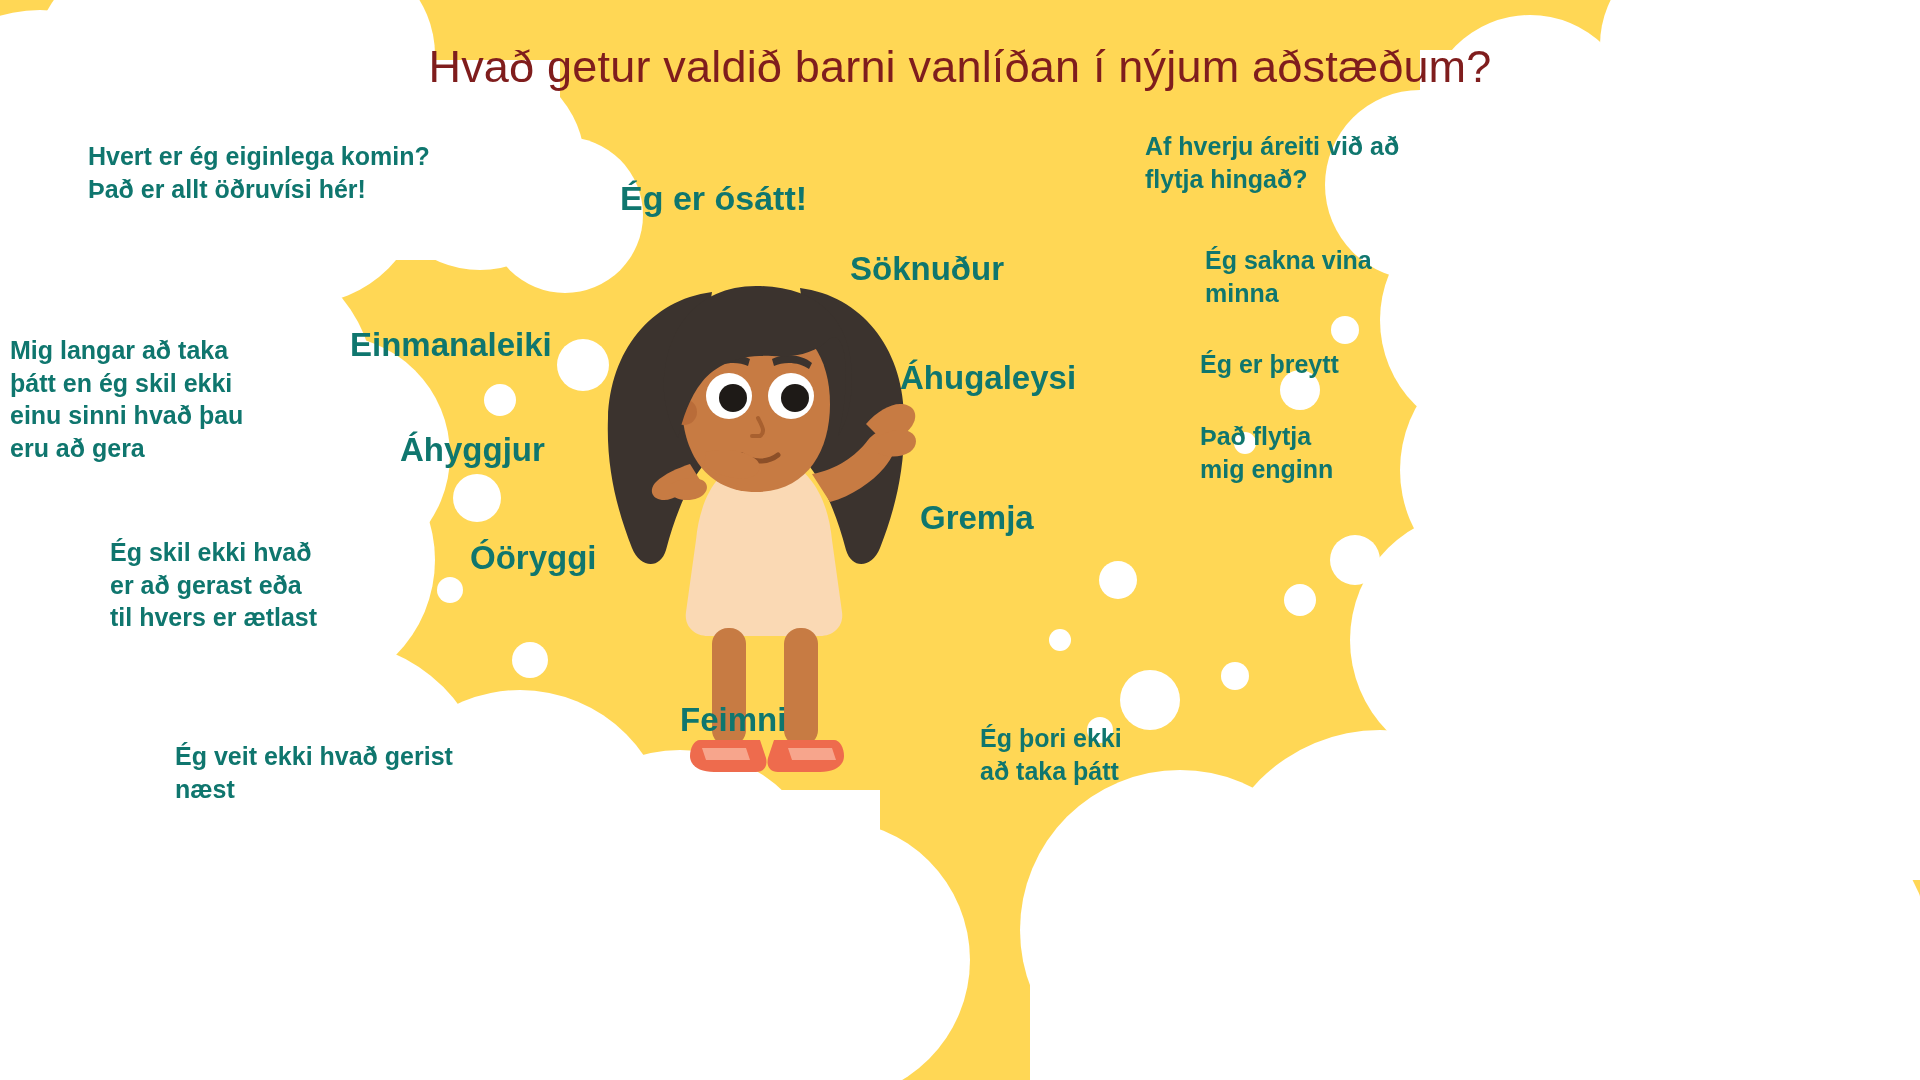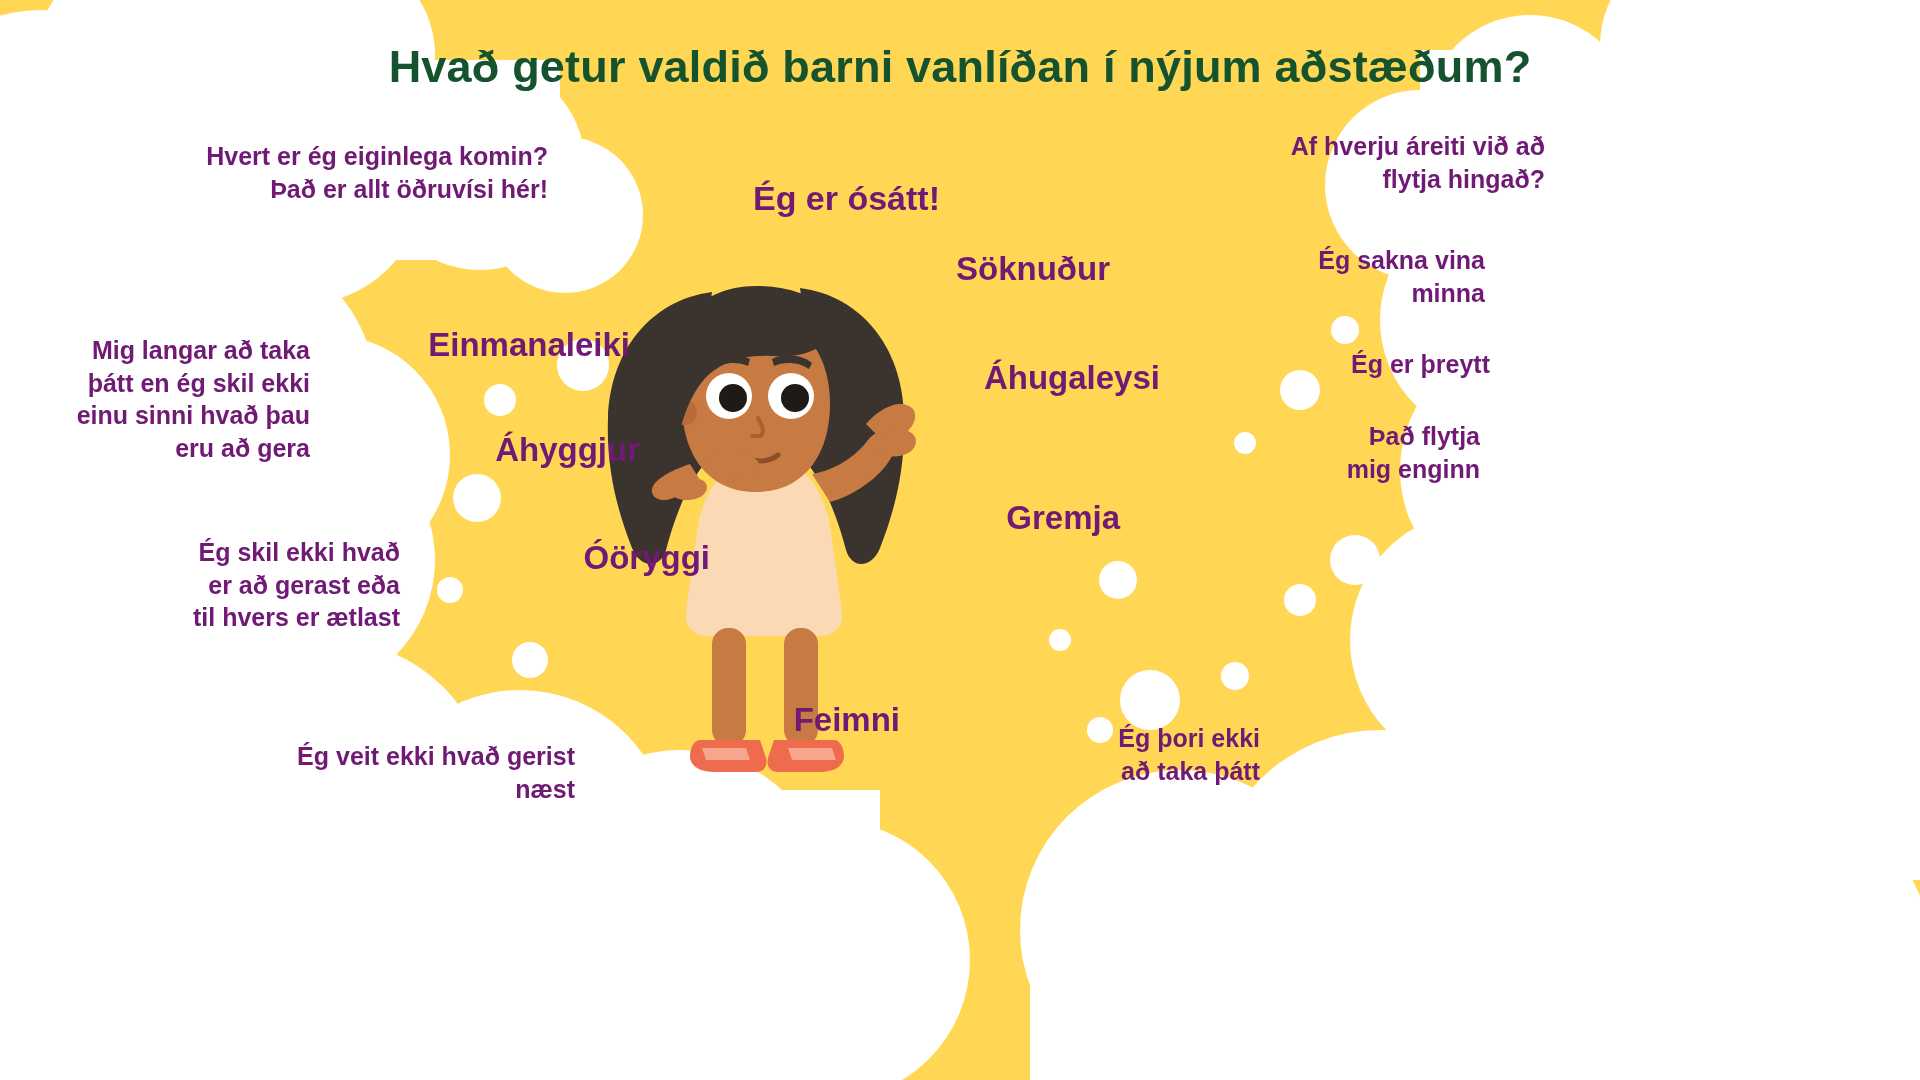--- a/index.html
+++ b/index.html
@@ -7,26 +7,26 @@
     width:1920px;height:1080px;
     background:#FFD755;
     font-family:"Liberation Sans","DejaVu Sans",sans-serif;
     overflow:hidden;
     position:relative;
   }
   #stage{position:absolute;inset:0;overflow:hidden;}
   .layer{position:absolute;inset:0;}
   svg.layer{width:1920px;height:1080px;display:block;}
 
-  .txt{position:absolute;color:#701a75;font-weight:bold;text-align:right;line-height:1.22;white-space:pre-line;}
+  .txt{position:absolute;color:#0f766e;font-weight:bold;text-align:left;line-height:1.22;white-space:pre-line;}
 
   #page-title{
     left:0;right:0;top:40px;
     font-size:45px;letter-spacing:.2px;
-    text-align:center;font-weight:bold;color:#14532d;
+    text-align:center;font-weight:normal;color:#7f1d1d;
   }
 
   .bubble-text{font-size:25px;line-height:1.30;}
   .emotion{font-size:33px;line-height:1.2;}
   .emotion-lg{font-size:34px;}
 </style>
 </head>
 <body>
 
 <div id="stage">

